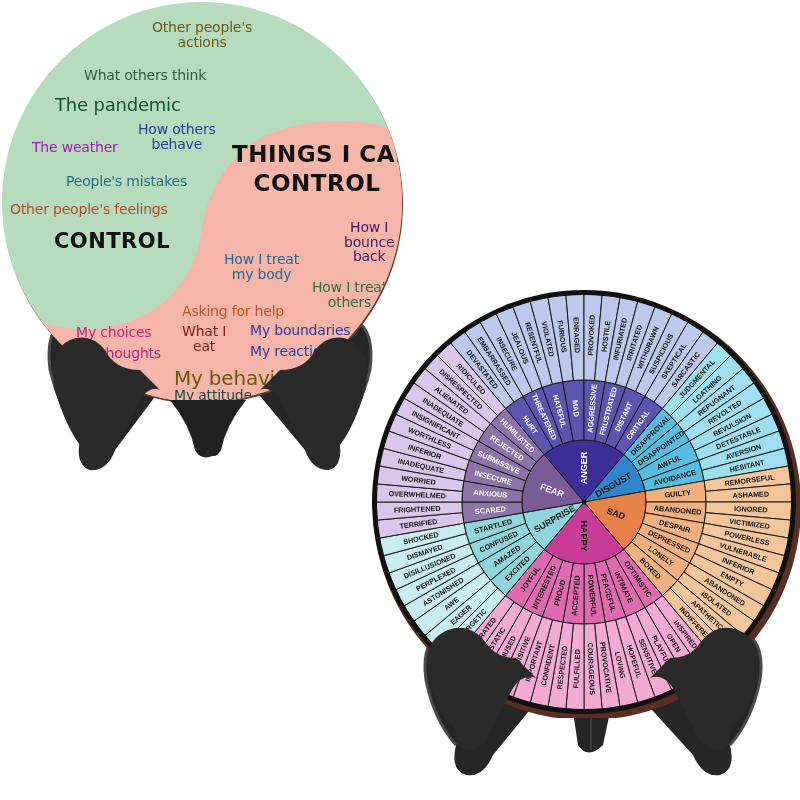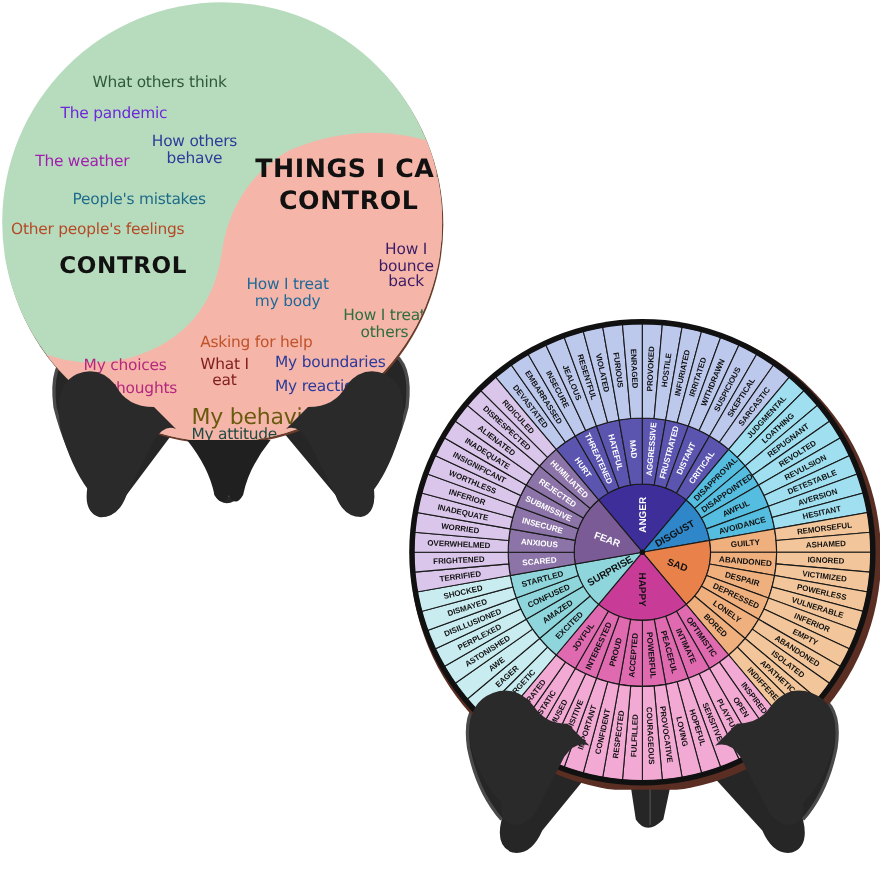--- a/index.html
+++ b/index.html
@@ -28,24 +28,28 @@
   </svg>
 
   <div class="title txt" style="left:10px;top:226px;width:200px;font-size:21px;">
     <div>CONTROL</div>
   </div>
   <div class="title txt" style="left:230px;top:138px;width:170px;font-size:23px;">
     <div>THINGS I CAN</div>
     <div>CONTROL</div>
   </div>
 
+  <div class="txt item" style="left: 150px; top: 18px; font-size: 14px; color: rgb(107, 90, 20);">
+      <div>Other people's</div>
+      <div>actions</div>
+    </div>
   <div class="txt item" style="left: 82px; top: 66px; font-size: 14px; color: rgb(47, 90, 58);">
       <div>What others think</div>
     </div>
-  <div class="txt item" style="left: 53px; top: 94px; font-size: 14px; color: #6d28d9;">
+  <div class="txt item" style="left: 53px; top: 94px; font-size: 18px; color: #14532d;">
       <div>The pandemic</div>
     </div>
   <div class="txt item" style="left: 136px; top: 120px; font-size: 14px; color: rgb(44, 60, 154);">
       <div>How others</div>
       <div>behave</div>
     </div>
   <div class="txt item" style="left: 30px; top: 138px; font-size: 14px; color: #a21caf;">
       <div>The weather</div>
     </div>
   <div class="txt item" style="left: 64px; top: 172px; font-size: 14px; color: rgb(31, 108, 138);">

